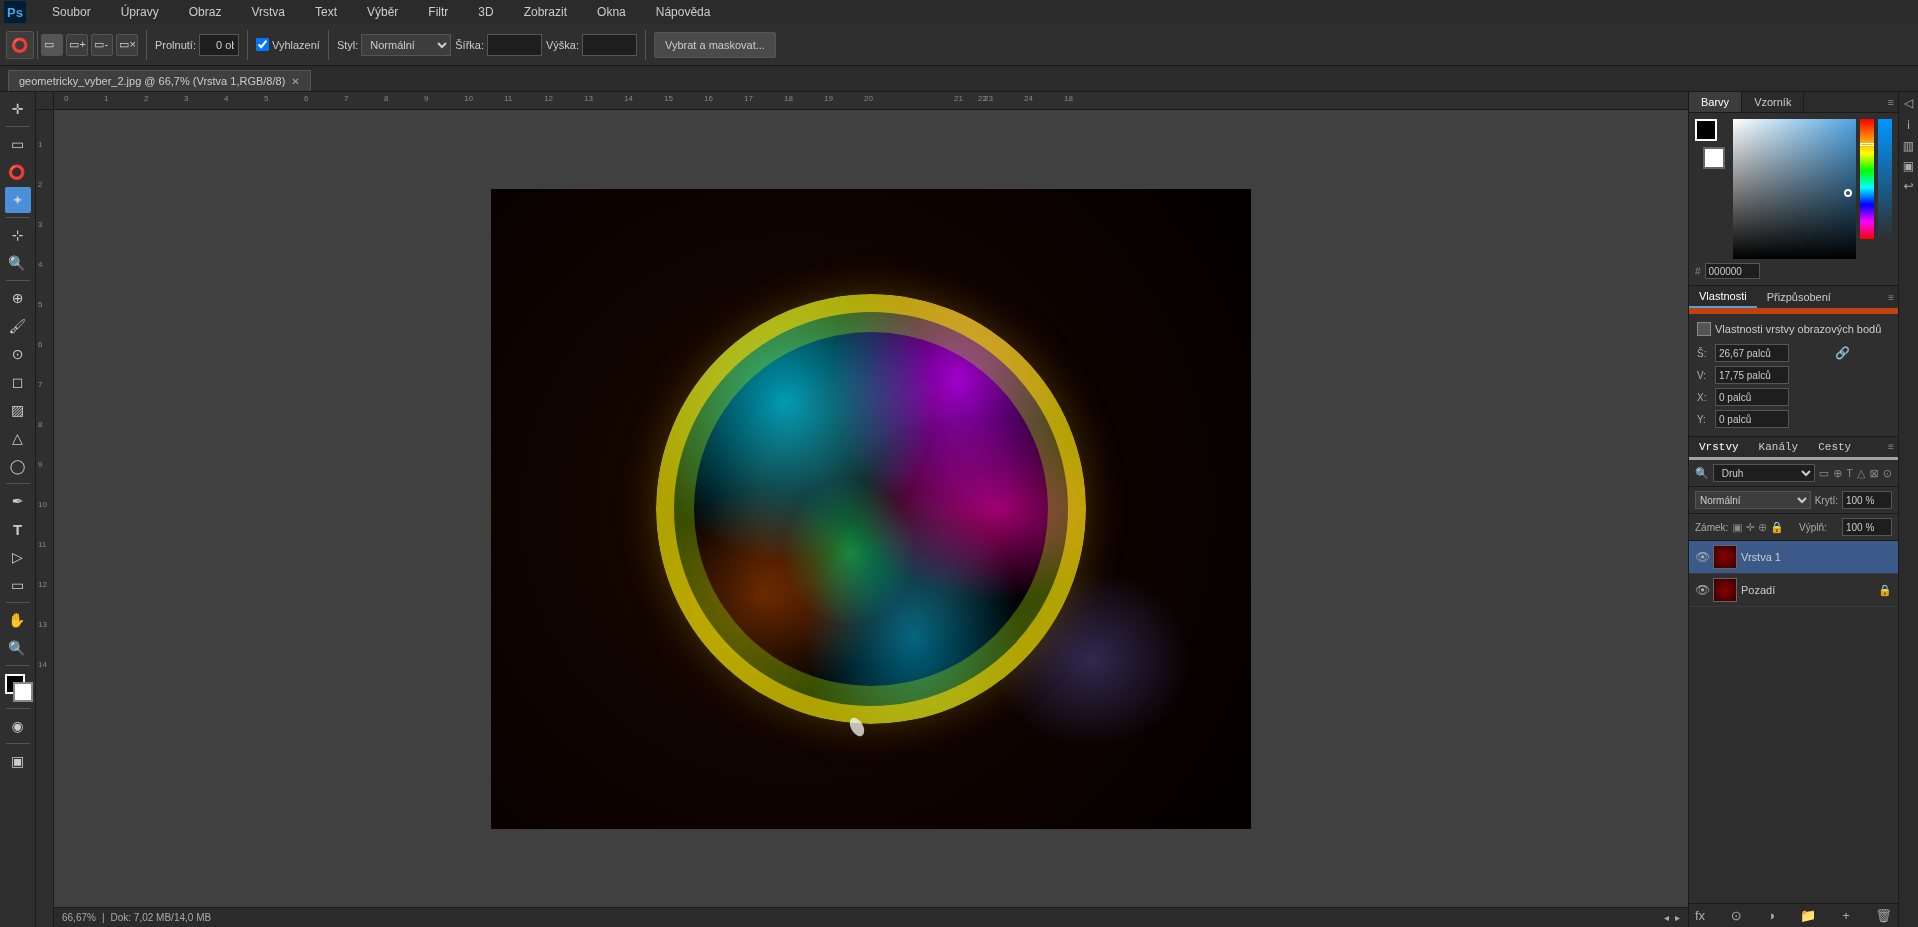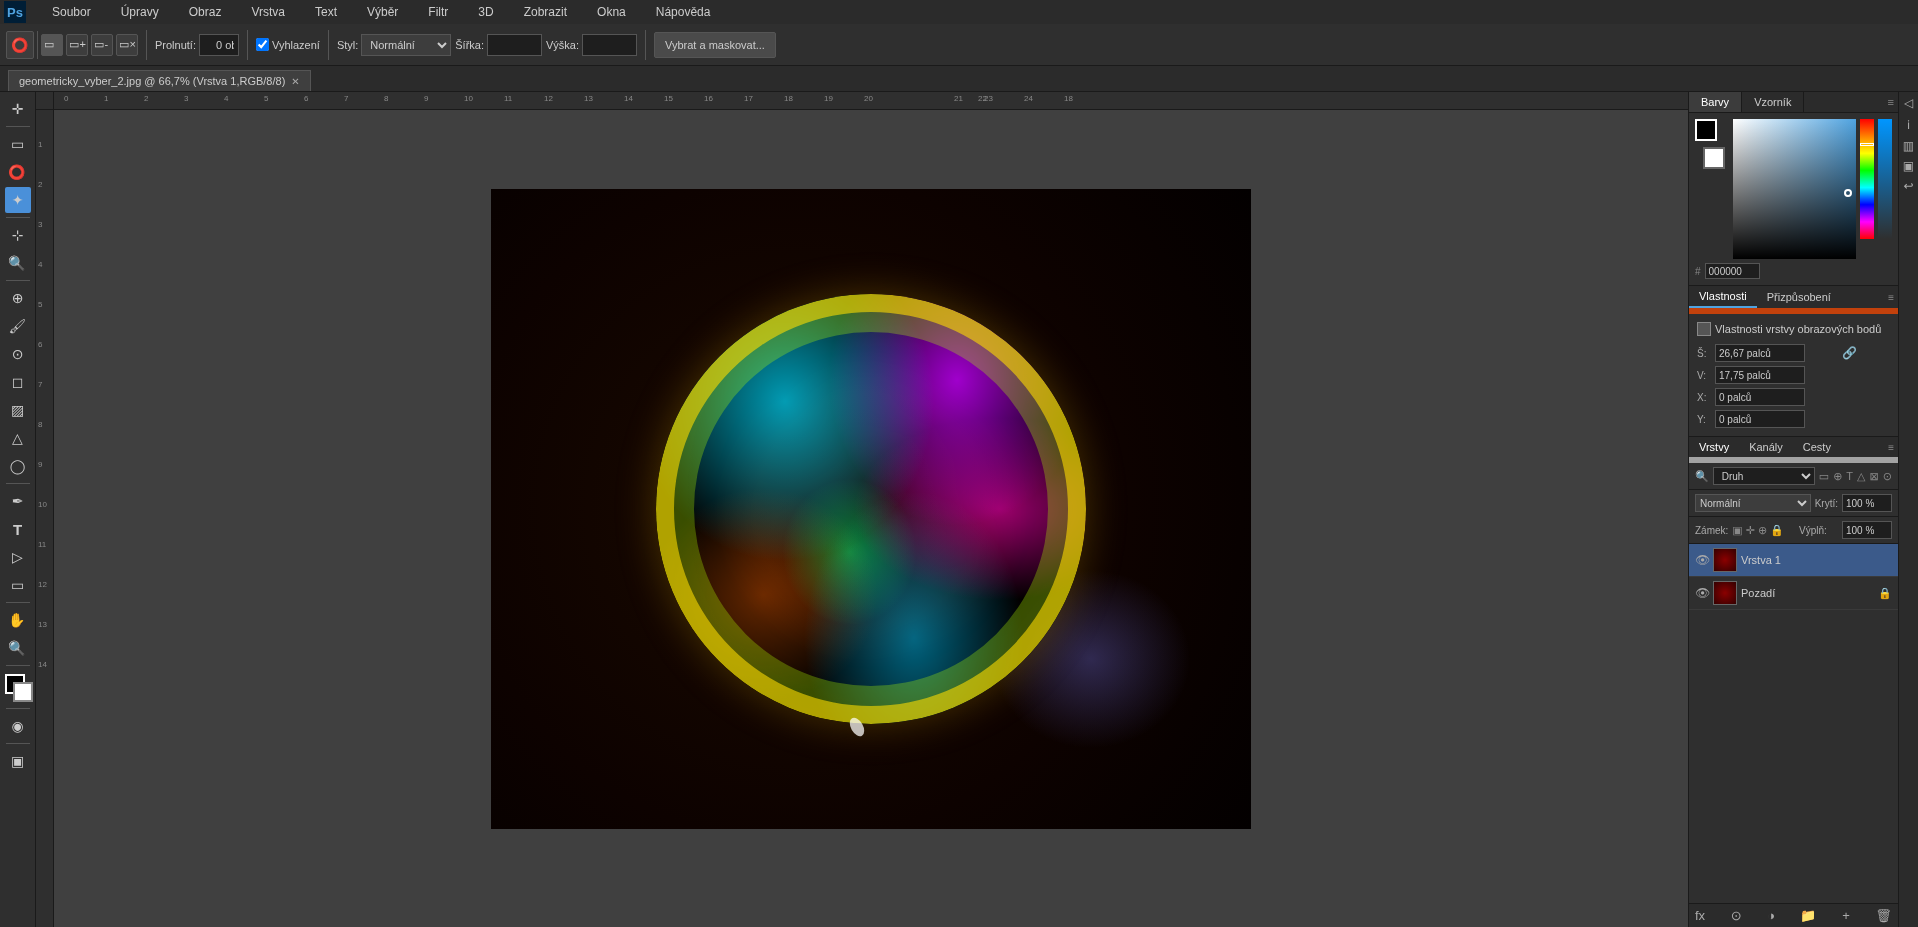--- a/index.html
+++ b/index.html
@@ -55,25 +55,25 @@
     
     #props-panel { border-bottom: 1px solid #1a1a1a; flex-shrink: 0; }
     .props-tabs { display: flex; background: #2b2b2b; border-bottom: 6px solid #c2410c; align-items: center; }
     .props-tab { padding: 4px 10px; font-size: 11px; color: #ccc; cursor: pointer; }
     .props-tab.active { color: #fff; border-bottom: 2px solid #4fa3e0; }
     .props-content { padding: 8px; }
     .props-title { font-size: 11px; color: #ccc; display: flex; align-items: center; gap: 4px; margin-bottom: 8px; }
     .props-grid { display: grid; grid-template-columns: 1fr 1fr; gap: 4px; }
     .prop-row { display: flex; align-items: center; gap: 4px; }
     .prop-label { color: #aaa; font-size: 10px; width: 14px; }
-    .prop-input { background: #1e1e1e; border: 1px solid #555; color: #ccc; font-size: 10px; height: 18px; width: 90px; padding: 0 3px; }
+    .prop-input { background: #1e1e1e; border: 1px solid #555; color: #ccc; font-size: 10px; height: 18px; width: 74px; padding: 0 3px; }
 
     
     #layers-panel { flex: 1; display: flex; flex-direction: column; overflow: hidden; }
-    .layers-tabs { display: flex; background: #2b2b2b; border-bottom: 6px solid #a3a3a3; align-items: center; }
+    .layers-tabs { display: flex; background: #2b2b2b; border-bottom: 3px solid #a3a3a3; align-items: center; font-family: Liberation Mono, monospace; }
     .layers-tab { padding: 4px 10px; font-size: 11px; color: #ccc; cursor: pointer; }
     .layers-tab.active { color: #fff; }
     .layers-toolbar { background: #2f2f2f; padding: 4px 6px; display: flex; align-items: center; gap: 4px; border-bottom: 1px solid #1a1a1a; }
     .layers-search { flex: 1; background: #1e1e1e; border: 1px solid #555; color: #ccc; font-size: 10px; height: 18px; padding: 0 4px; }
     .layers-row2 { display: flex; align-items: center; gap: 4px; padding: 4px 6px; border-bottom: 1px solid #1a1a1a; }
     .mode-select { background: #3d3d3d; border: 1px solid #555; color: #ccc; font-size: 10px; height: 18px; flex: 1; }
     .opacity-input { background: #1e1e1e; border: 1px solid #555; color: #ccc; font-size: 10px; height: 18px; width: 50px; padding: 0 3px; }
     .layers-row3 { display: flex; align-items: center; gap: 4px; padding: 4px 6px; border-bottom: 1px solid #1a1a1a; font-size: 10px; color: #aaa; }
     .lock-icons { display: flex; gap: 3px; }
     .lock-icon { color: #888; cursor: pointer; font-size: 11px; }
@@ -286,20 +286,27 @@
     </div>
     <div id="canvas-workspace">
 
       <div class="bubble-canvas">
         <div class="glow-br"></div>
         <div class="bubble-ring"></div>
 
         <div style="position:absolute;width:12px;height:20px;background:rgba(255,255,255,0.9);border-radius:50%;left:360px;top:528px;transform:rotate(-30deg);opacity:0.8;"></div>
       </div>
     </div>
+    <div id="status-bar">
+      <span>66,67%</span>
+      <span>|</span>
+      <span>Dok: 7,02 MB/14,0 MB</span>
+      <span style="margin-left:auto;">◂</span>
+      <span>▸</span>
+    </div>
   </div>
 
   <div id="right-panel">
 
     <div id="color-panel">
       <div class="panel-tabs">
         <div class="panel-tab active">Barvy</div>
         <div class="panel-tab">Vzorník</div>
         <div style="margin-left:auto;padding:4px;color:#888;cursor:pointer;">≡</div>
       </div>

